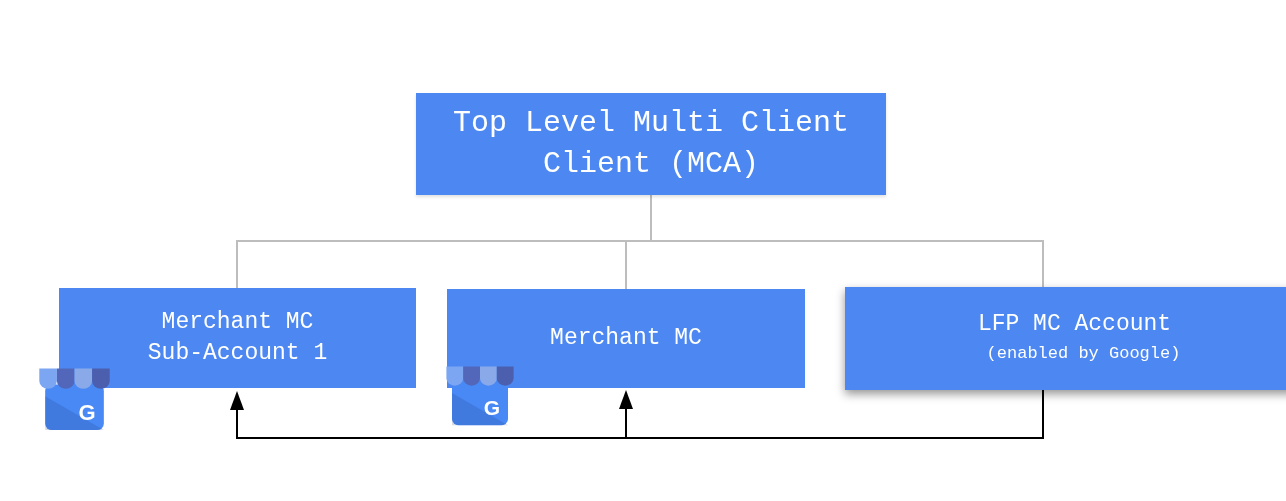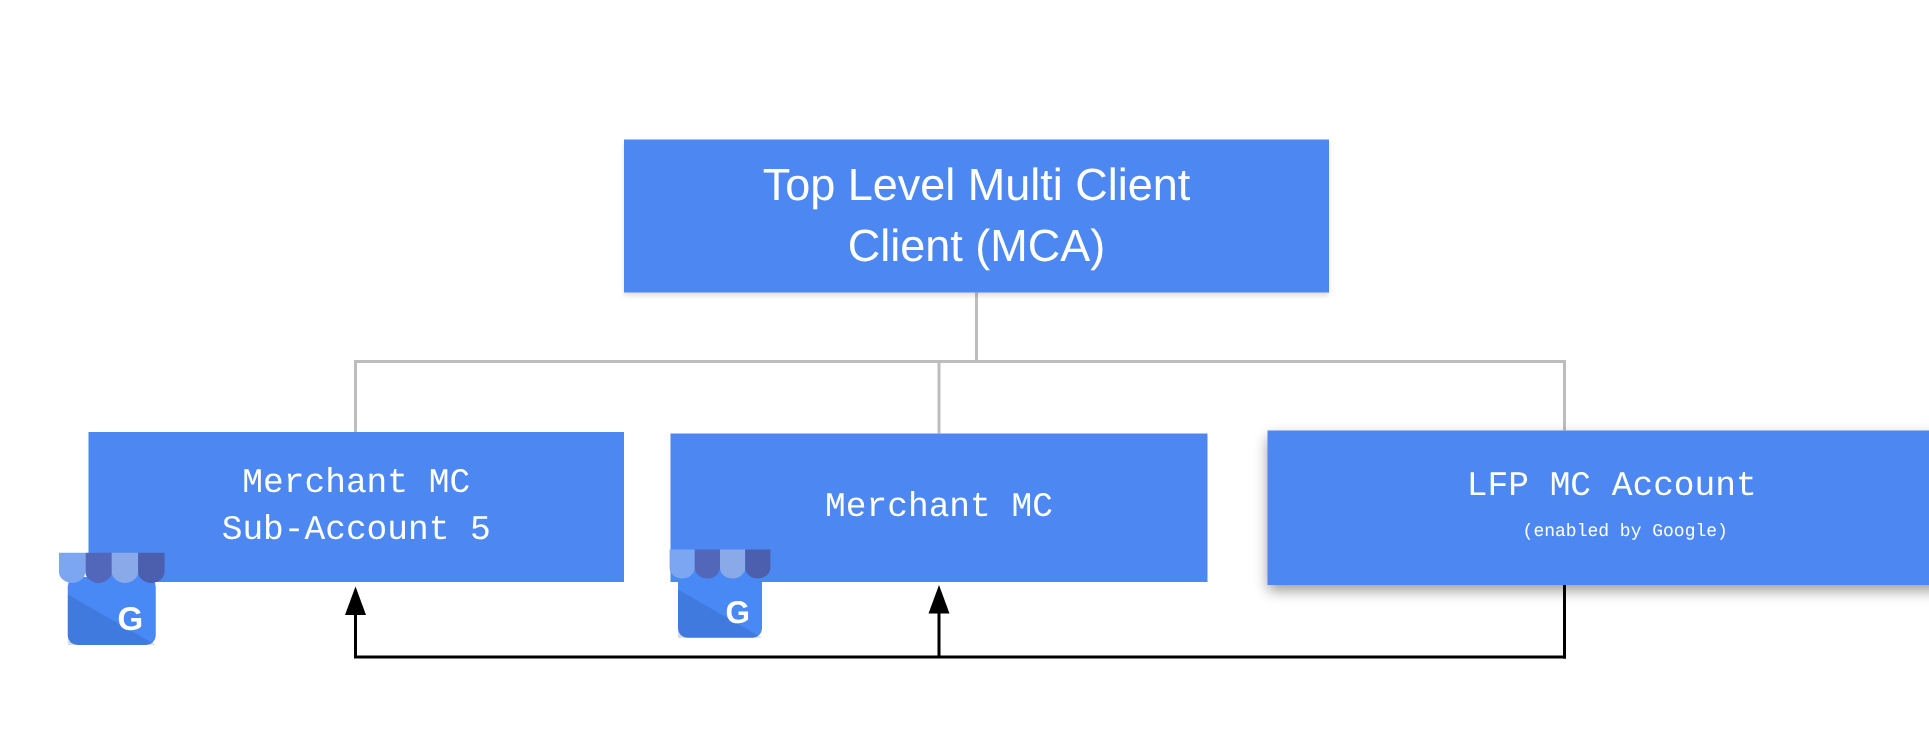--- a/index.html
+++ b/index.html
@@ -18,29 +18,30 @@
     display: flex;
     flex-direction: column;
     align-items: center;
     justify-content: center;
     text-align: center;
   }
   .box.top-box {
     left: 416px; top: 93px; width: 470px; height: 102px;
     font-size: 30px; line-height: 41px;
     box-shadow: 0 2px 3px rgba(0,0,0,0.12);
+    font-family: Liberation Mono, monospace;
   }
   .box.sub-box { font-size: 23px; line-height: 31px; font-family: Liberation Mono, monospace; }
   .box.sub1 { left: 59px;  top: 288px; width: 357px; height: 100px; }
   .box.sub2 { left: 447px; top: 289px; width: 358px; height: 99px; }
   .box.sub3 {
     left: 845px; top: 287px; width: 459px; height: 103px;
     box-shadow: 0 4px 9px rgba(0,0,0,0.42);
   }
-  .box.sub3 .line2 { font-size: 12px; line-height: 28px; margin-left: 18px; }
+  .box.sub3 .line2 { font-size: 17px; line-height: 28px; margin-left: 18px; }
   .gray-line { position: absolute; background: var(--connector-gray, #bdbdbd); }
   .black-line { position: absolute; background: var(--connector-black, #000000); }
   .arrowhead {
     position: absolute;
     width: 0; height: 0;
     border-left: 7px solid transparent;
     border-right: 7px solid transparent;
     border-bottom: 19px solid var(--connector-black, #000000);
   }
   .gmb-icon { position: absolute; }
@@ -63,21 +64,21 @@
   <div class="black-line" style="left:625px; top:406px; width:2px; height:32px;"></div>
   <div class="arrowhead" style="left:619px; top:390px;"></div>
 
   <div class="box top-box">
     <div class="line1">Top Level Multi Client</div>
     <div class="line2">Client (MCA)</div>
   </div>
 
   <div class="box sub-box sub1">
     <div class="line1">Merchant MC</div>
-    <div class="line2">Sub-Account 5</div>
+    <div class="line2">Sub-Account 1</div>
   </div>
 
   <div class="box sub-box sub2">
     <div class="line1">Merchant MC</div>
   </div>
 
   <div class="box sub-box sub3">
     <div class="line1">LFP MC Account</div>
     <div class="line2">(enabled by Google)</div>
   </div>

